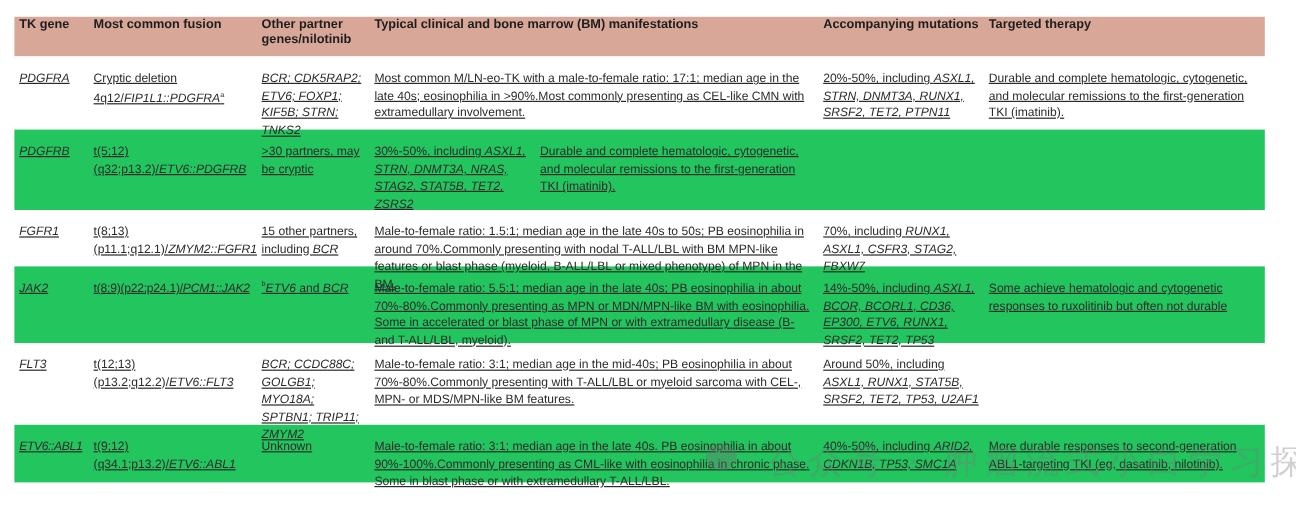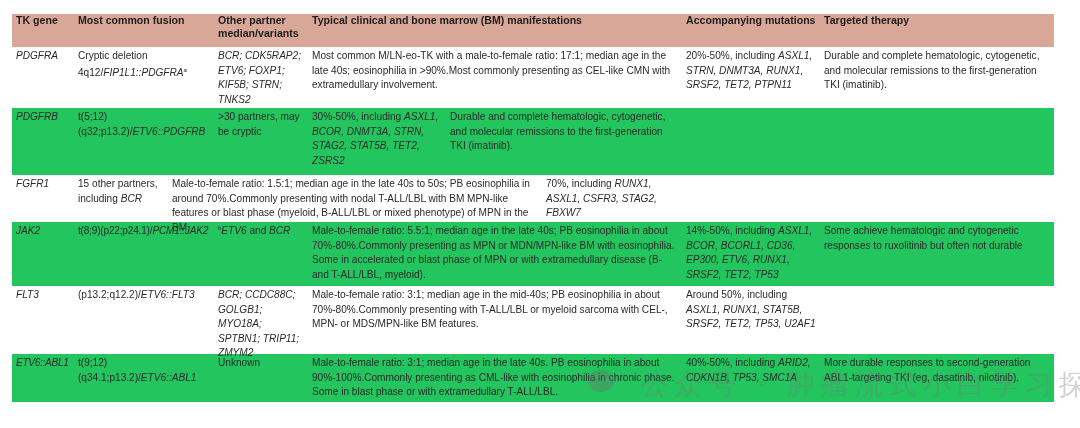--- a/index.html
+++ b/index.html
@@ -5,21 +5,21 @@
   html, body { margin: 0; padding: 0; background: #ffffff; }
   body { width: 1080px; height: 428px; overflow: hidden; position: relative;
          font-family: "Liberation Sans", "DejaVu Sans", sans-serif; color: #2a2a2a; }
   .tbl { position: absolute; left: 12px; top: 14px; width: 1042px; }
   .row { display: flex; width: 1042px; box-sizing: border-box; }
   .hdr { background: #d8a797; height: 33px; align-items: flex-start; }
   .hdr .cell { font-weight: bold; font-size: 10.6px; line-height: 13px; color: #1e1e1e; }
   .row.white { background: #ffffff; }
   .row.gray { background: #22c55e; }
   .cell { box-sizing: border-box; padding: 0 4px; font-size: 10.1px; line-height: 14.6px; }
-  .body-cell { padding-top: 2px; }
+  .body-cell { padding-top: 12px; text-decoration: underline; }
   .c0 { width: 62px; }
   .c1 { width: 140px; }
   .c2 { width: 94px; }
   .c3 { width: 374px; }
   .c4 { width: 138px; }
   .c5 { width: 234px; }
   .it { font-style: italic; }
   .sup { font-size: 6px; vertical-align: super; line-height: 0; }
   .watermark { position: absolute; left: 640px; top: 366px; font-size: 28px; color: rgba(120,120,120,0.35);
                letter-spacing: 6px; white-space: nowrap; pointer-events: none; font-family: "DejaVu Sans", sans-serif; }
@@ -27,21 +27,21 @@
              background: rgba(110,110,110,0.35); }
 </style>
 </head>
 <body>
 
 <div class="tbl">
 
   <div class="row hdr">
     <div class="cell c0">TK gene</div>
     <div class="cell c1">Most common fusion</div>
-    <div class="cell c2">Other partner median/variants</div>
+    <div class="cell c2">Other partner genes/nilotinib</div>
     <div class="cell c3">Typical clinical and bone marrow (BM) manifestations</div>
     <div class="cell c4">Accompanying mutations</div>
     <div class="cell c5">Targeted therapy</div>
   </div>
 
   <div class="row white" style="height:61px">
     <div class="cell body-cell c0 it">PDGFRA</div>
     <div class="cell body-cell c1">
       <div>Cryptic deletion</div>
       <div style="margin-top:2px"><span>4q12/</span><span class="it">FIP1L1::PDGFRA</span><span class="sup">a</span></div>
@@ -52,45 +52,50 @@
     <div class="cell body-cell c5">Durable and complete hematologic, cytogenetic, and molecular remissions to the first-generation TKI (imatinib).</div>
   </div>
 
   <div class="row gray" style="height:67px">
     <div class="cell body-cell c0 it">PDGFRB</div>
     <div class="cell body-cell c1">
       <div>t(5;12)</div>
       <div><span>(q32;p13.2)/</span><span class="it">ETV6::PDGFRB</span></div>
     </div>
     <div class="cell body-cell c2">&gt;30 partners, may be cryptic</div>
-    <div class="cell body-cell c4"><span>30%-50%, including </span><span class="it">ASXL1, BCOR, DNMT3A, STRN, STAG2, STAT5B, TET2, ZSRS2</span></div>
+    <div class="cell body-cell c4"><span>30%-50%, including </span><span class="it">ASXL1, STRN, DNMT3A, NRAS, STAG2, STAT5B, TET2, ZSRS2</span></div>
     <div class="cell body-cell c5">Durable and complete hematologic, cytogenetic, and molecular remissions to the first-generation TKI (imatinib).</div>
   </div>
 
   <div class="row white" style="height:47px">
     <div class="cell body-cell c0 it">FGFR1</div>
+    <div class="cell body-cell c1">
+      <div>t(8;13)</div>
+      <div><span>(p11.1;q12.1)/</span><span class="it">ZMYM2::FGFR1</span></div>
+    </div>
     <div class="cell body-cell c2"><span>15 other partners, including </span><span class="it">BCR</span></div>
     <div class="cell body-cell c3">Male-to-female ratio: 1.5:1; median age in the late 40s to 50s; PB eosinophilia in around 70%.Commonly presenting with nodal T-ALL/LBL with BM MPN-like features or blast phase (myeloid, B-ALL/LBL or mixed phenotype) of MPN in the BM.</div>
     <div class="cell body-cell c4"><span>70%, including </span><span class="it">RUNX1, ASXL1, CSFR3, STAG2, FBXW7</span></div>
   </div>
 
   <div class="row gray" style="height:64px">
     <div class="cell body-cell c0 it">JAK2</div>
     <div class="cell body-cell c1" style="white-space:nowrap; letter-spacing:-0.2px">
       <span>t(8;9)(p22;p24.1)/</span><span class="it">PCM1::JAK2</span>
     </div>
     <div class="cell body-cell c2"><span class="sup">b</span><span class="it">ETV6</span><span style="white-space:pre"> and </span><span class="it">BCR</span></div>
     <div class="cell body-cell c3">Male-to-female ratio: 5.5:1; median age in the late 40s; PB eosinophilia in about 70%-80%.Commonly presenting as MPN or MDN/MPN-like BM with eosinophilia. Some in accelerated or blast phase of MPN or with extramedullary disease (B- and T-ALL/LBL, myeloid).</div>
     <div class="cell body-cell c4"><span>14%-50%, including </span><span class="it">ASXL1, BCOR, BCORL1, CD36, EP300, ETV6, RUNX1, SRSF2, TET2, TP53</span></div>
     <div class="cell body-cell c5">Some achieve hematologic and cytogenetic responses to ruxolitinib but often not durable</div>
   </div>
 
   <div class="row white" style="height:68px">
     <div class="cell body-cell c0 it">FLT3</div>
     <div class="cell body-cell c1">
+      <div>t(12;13)</div>
       <div><span>(p13.2;q12.2)/</span><span class="it">ETV6::FLT3</span></div>
     </div>
     <div class="cell body-cell c2 it">BCR; CCDC88C; GOLGB1; MYO18A; SPTBN1; TRIP11; ZMYM2</div>
     <div class="cell body-cell c3">Male-to-female ratio: 3:1; median age in the mid-40s; PB eosinophilia in about 70%-80%.Commonly presenting with T-ALL/LBL or myeloid sarcoma with CEL-, MPN- or MDS/MPN-like BM features.</div>
     <div class="cell body-cell c4"><span>Around 50%, including </span><span class="it">ASXL1, RUNX1, STAT5B, SRSF2, TET2, TP53, U2AF1</span></div>
   </div>
 
   <div class="row gray" style="height:48px">
     <div class="cell body-cell c0 it" style="white-space:nowrap; letter-spacing:-0.3px">ETV6::ABL1</div>
     <div class="cell body-cell c1">

